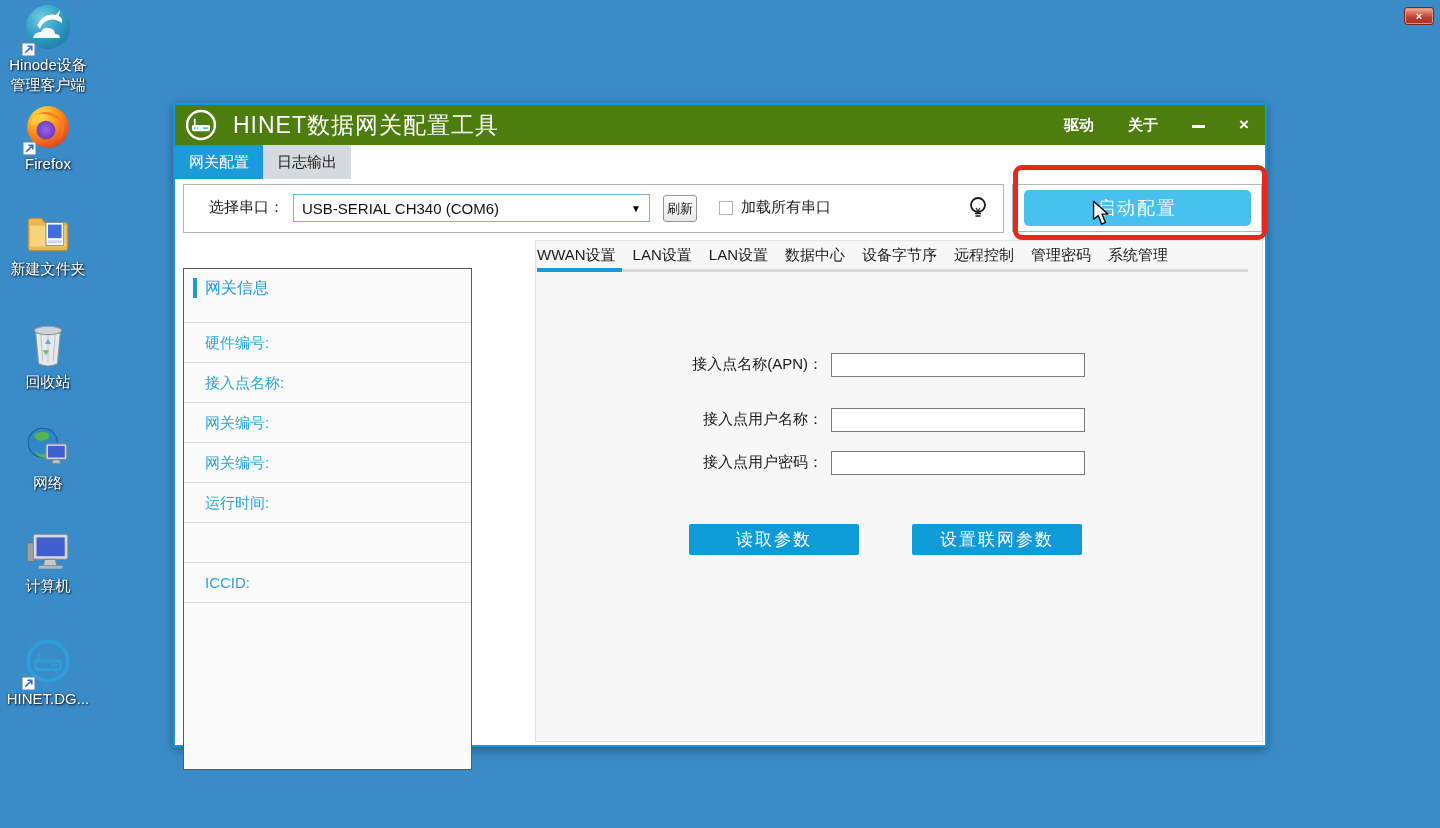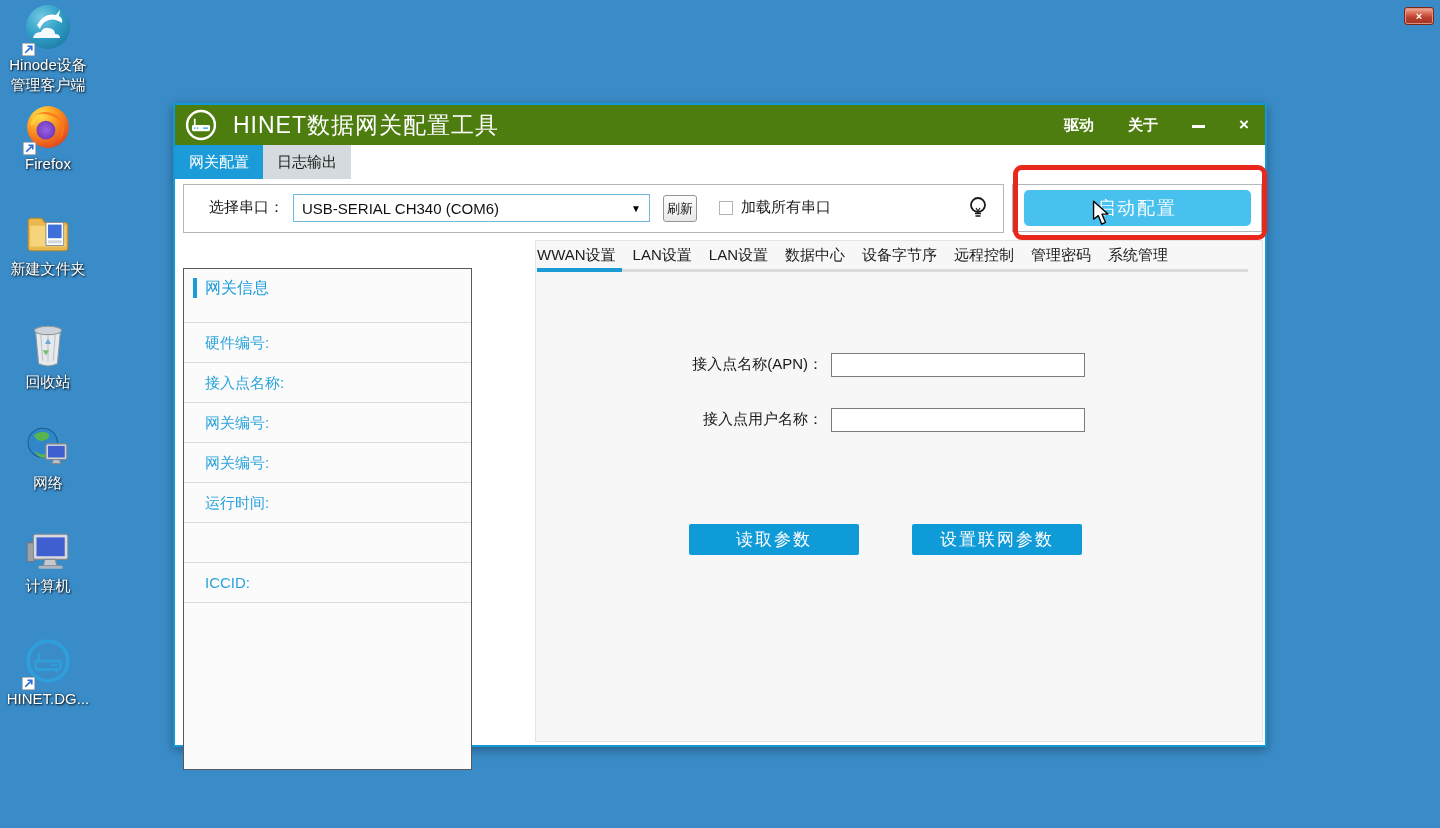--- a/index.html
+++ b/index.html
@@ -328,20 +328,24 @@
     <div class="ul-gray"></div>
 
     <div class="frow" style="left:0;top:112px;width:100%">
       <span class="flabel">接入点名称(APN)：</span>
       <input class="finput" value="" style="">
     </div>
     <div class="frow" style="left:0;top:167px;width:100%">
       <span class="flabel">接入点用户名称：</span>
       <input class="finput" value="" style="">
     </div>
+    <div class="frow" style="left:0;top:210px;width:100%">
+      <span class="flabel">接入点用户密码：</span>
+      <input class="finput" value="" style="">
+    </div>
 
     <button class="actbtn" style="left:153px;top:283px">读取参数</button>
     <button class="actbtn" style="left:376px;top:283px">设置联网参数</button>
   </div>
 </div>
 
 <div class="redbox"></div>
 
 <svg class="cursor" width="18" height="26" viewBox="0 0 14 21">
   <path d="M1 1 L1 15.5 L4.8 12.6 L7.6 19.5 L10.6 18 L7.8 11.4 L12.6 11.4 Z" fill="#fff" stroke="#000" stroke-width="1.1" stroke-linejoin="round"></path>

